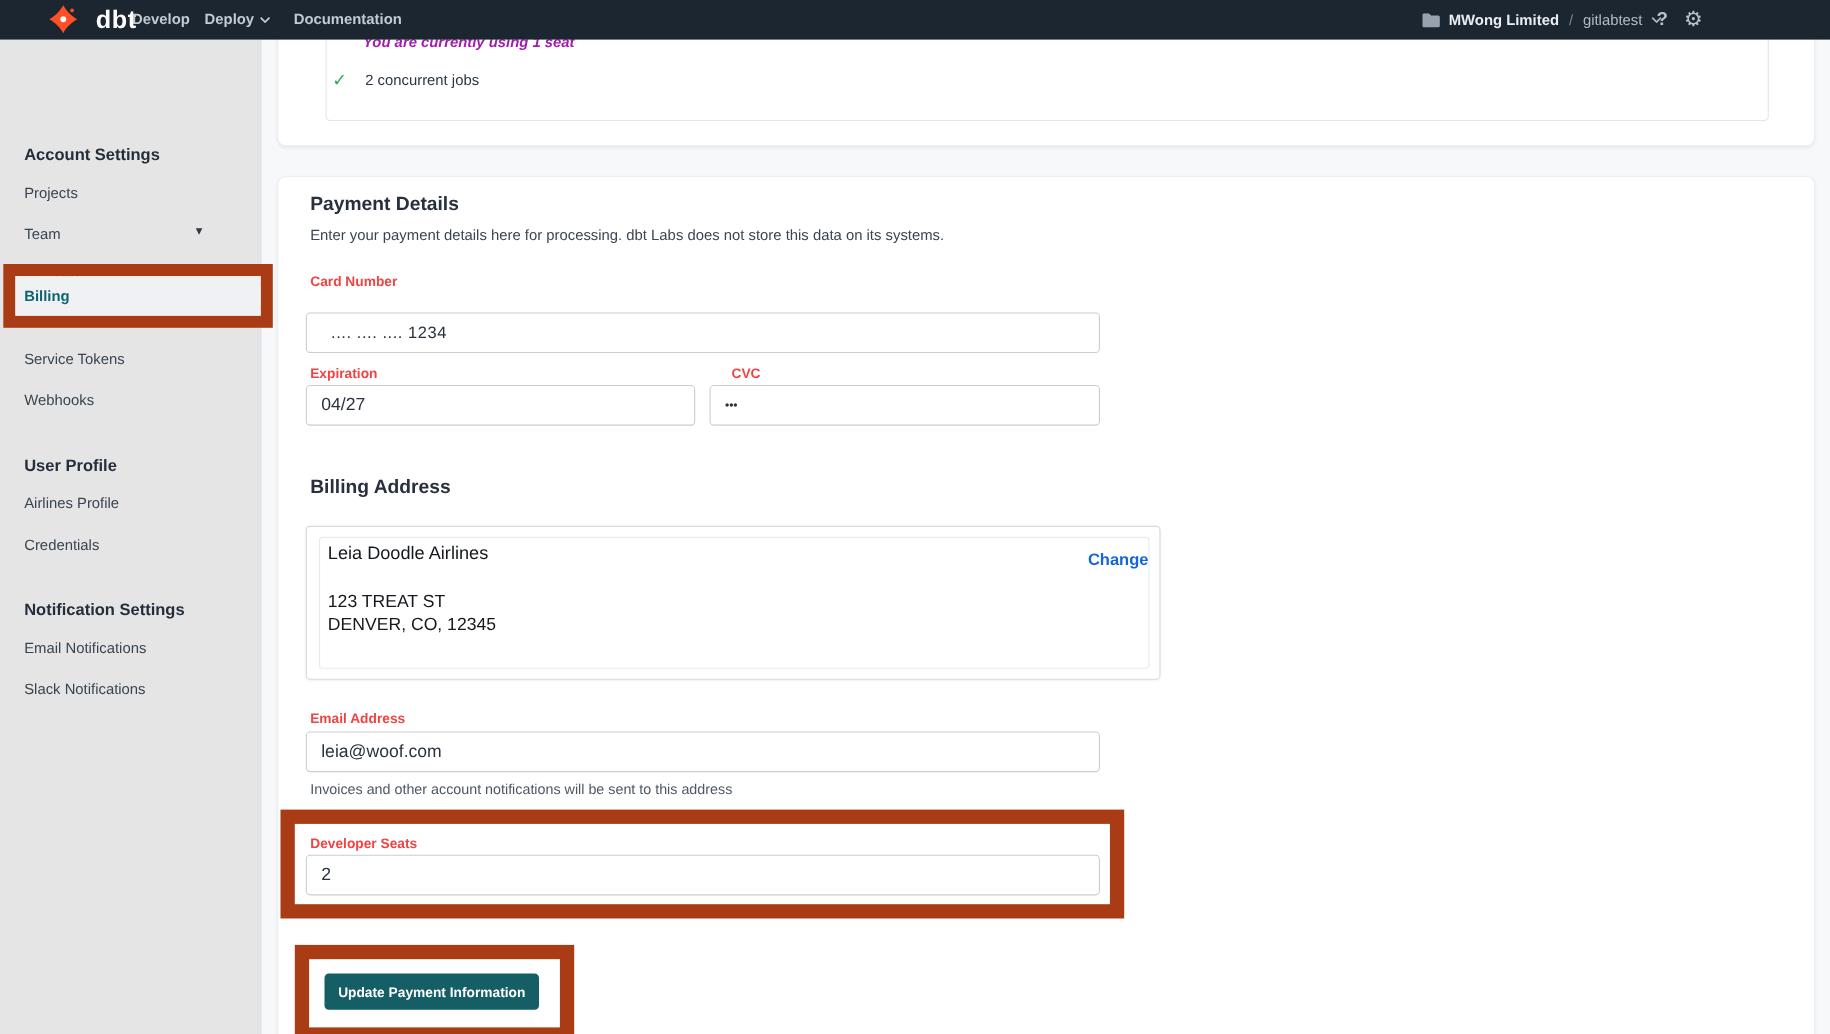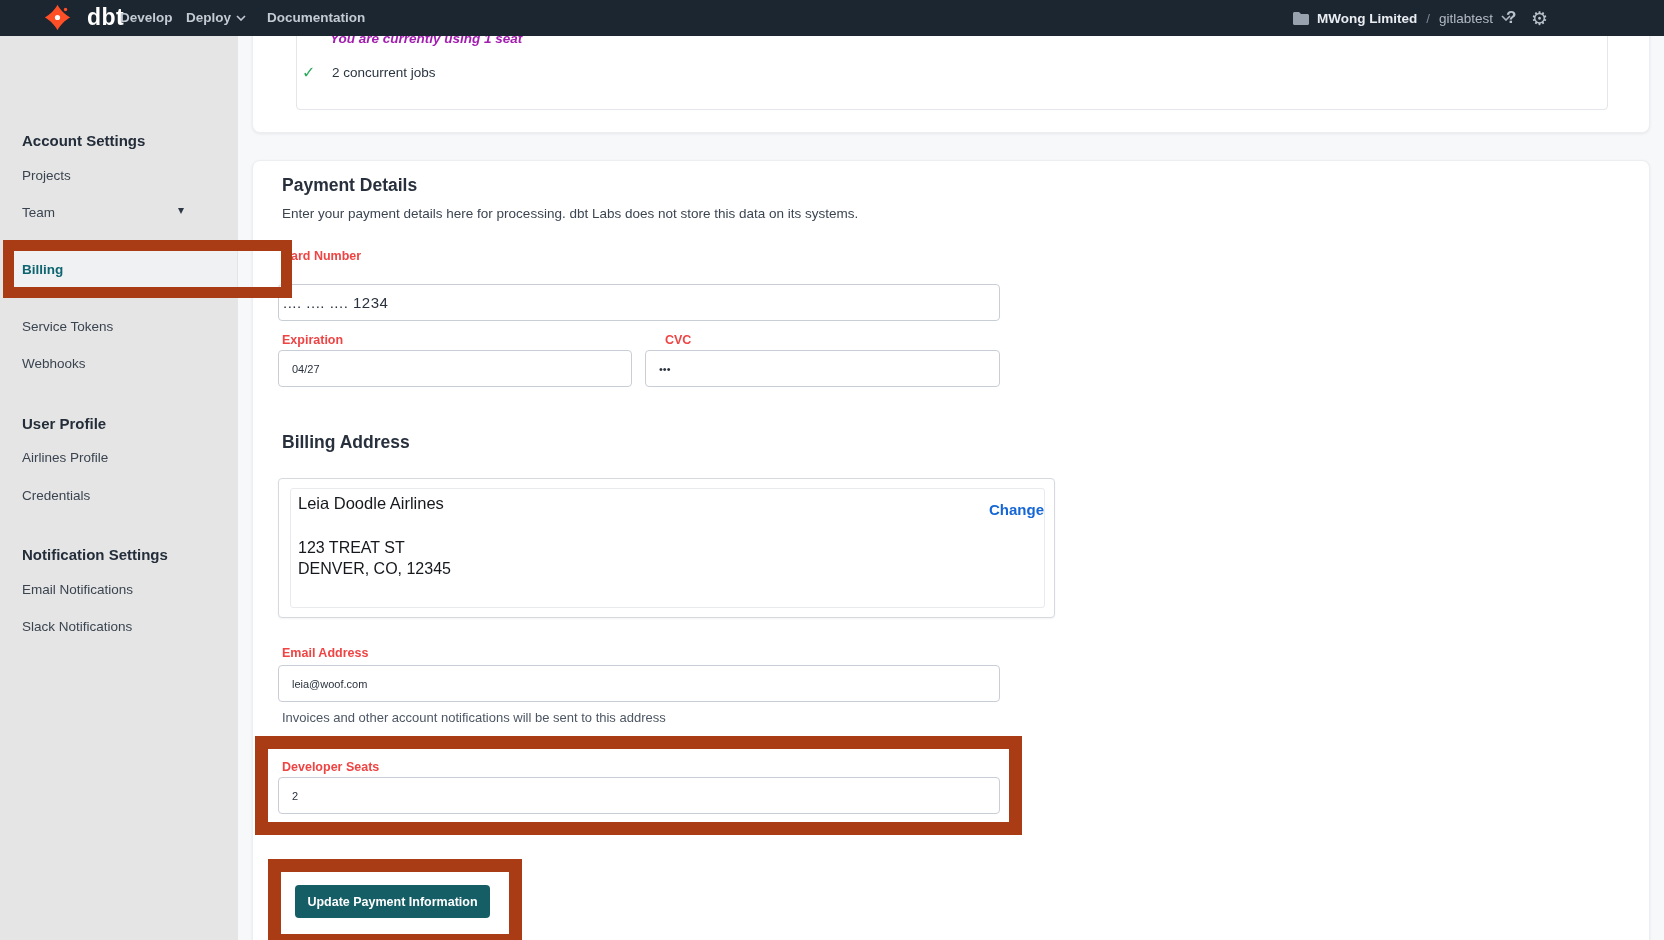--- a/index.html
+++ b/index.html
@@ -31,33 +31,33 @@
   #card1 { left:252px; top:22px; width:1398px; height:111px; }
   #card2 { left:252px; top:160px; width:1398px; height:790px; }
   .subbox { position:absolute; left:296px; top:18px; width:1312px; height:92px; border:1px solid #e3e6ea; border-radius:4px; background:#fff; z-index:3; }
   .seat-note { position:absolute; left:330px; top:31px; color:#a21caf; font-size:13.5px; font-style:italic; font-weight:600; z-index:3; }
   .check-glyph { position:absolute; left:302px; top:63px; color:#2aa85a; font-size:16px; font-weight:bold; z-index:4; }
   .jobs-text { position:absolute; left:332px; top:65px; color:#2b3540; font-size:13.5px; z-index:4; }
 
   .h2 { position:absolute; color:#27303c; font-size:17.5px; font-weight:bold; z-index:4; }
   .desc { position:absolute; left:282px; top:206px; color:#3b4552; font-size:13.5px; z-index:4; }
   .fld-label { position:absolute; color:#ef4444; font-size:12.5px; font-weight:bold; z-index:4; }
-  .tinput { position:absolute; height:37px; border:1px solid #c9ced6; border-radius:4px; background:#fff; color:#2a323e; font-family:"Liberation Sans","DejaVu Sans",sans-serif; font-size:11px; padding:0 13px; z-index:4; outline:none; }
+  .tinput { position:absolute; height:37px; border:1px solid #c9ced6; border-radius:4px; background:#fff; color:#2a323e; font-family:"Liberation Sans","DejaVu Sans",sans-serif; font-size:16px; padding:0 13px; z-index:4; outline:none; }
 
   
   .addr-outer { position:absolute; left:278px; top:478px; width:777px; height:140px; border:1px solid #d6dae0; border-radius:4px; background:#fff; box-shadow:0 1px 2px rgba(16,24,40,.05); z-index:4; }
   .addr-inner { position:absolute; left:290px; top:488px; width:755px; height:120px; border:1px solid #e8eaee; border-radius:3px; background:#fff; z-index:5; }
   .addr-name { position:absolute; left:298px; top:494px; color:#15181c; font-size:16.5px; z-index:6; }
   .addr-change { position:absolute; left:989px; top:501px; color:#1566d6; font-size:15px; font-weight:600; cursor:pointer; z-index:6; }
   .addr-line { position:absolute; left:298px; color:#15181c; font-size:16px; z-index:6; }
   .helper { position:absolute; left:282px; top:710px; color:#4d5764; font-size:13px; z-index:4; }
 
   
   .annot { position:absolute; border:13px solid #a93c15; z-index:100; pointer-events:none; }
-  #annot-billing { left:3px; top:240px; width:289px; height:58px; border-width:11px; }
+  #annot-billing { left:3px; top:240px; width:245px; height:58px; border-width:11px; }
   #annot-billing .row { position:absolute; left:0; top:0; width:223px; height:36px; background:#f0f1f3; display:flex; align-items:center; pointer-events:auto; cursor:pointer; }
   .billing-label { color:#0e6570; font-size:13.5px; font-weight:bold; margin-left:8px; }
   #annot-seats { left:255px; top:736px; width:767px; height:99px; }
   #annot-button { left:268px; top:859px; width:254px; height:88px; }
 
   .seats-label { left:282px; top:760px; }
   .update-btn { position:absolute; left:295px; top:885px; width:195px; height:33px; background:#155e66; border:none; border-radius:4px; color:#ffffff; font-family:"Liberation Sans","DejaVu Sans",sans-serif; font-size:12.5px; font-weight:bold; z-index:110; cursor:pointer; }
 </style>
 </head>
 <body>
@@ -69,21 +69,21 @@
   <div class="seat-note">You are currently using 1 seat</div>
   <span class="check-glyph">✓</span>
   <div class="jobs-text">2 concurrent jobs</div>
 
   <div id="card2" class="card"></div>
 
   <div class="h2" style="left:282px; top:175px;">Payment Details</div>
   <div class="desc">Enter your payment details here for processing. dbt Labs does not store this data on its systems.</div>
 
   <div class="fld-label" style="left:282px; top:249px;">Card Number</div>
-  <input class="tinput" style="left: 278px; top: 284px; width: 722px; padding-left: 4px; font-size: 15px; letter-spacing: 0.5px;" readonly="" value=".... .... .... 1234">
+  <input class="tinput" style="left: 278px; top: 284px; width: 722px; padding-left: 22px; font-size: 15px; letter-spacing: 0.5px;" readonly="" value=".... .... .... 1234">
 
   <div class="fld-label" style="left:282px; top:333px;">Expiration</div>
   <input class="tinput" style="left: 278px; top: 350px; width: 354px;" readonly="" value="04/27">
 
   <div class="fld-label" style="left:649px; top:333px;margin-left:16px;">CVC</div>
   <input class="tinput" style="left: 645px; top: 350px; width: 355px; font-size: 11px;" readonly="" value="•••">
 
   <div class="h2" style="left:282px; top:432px;">Billing Address</div>
 
   <div class="addr-outer"></div>

